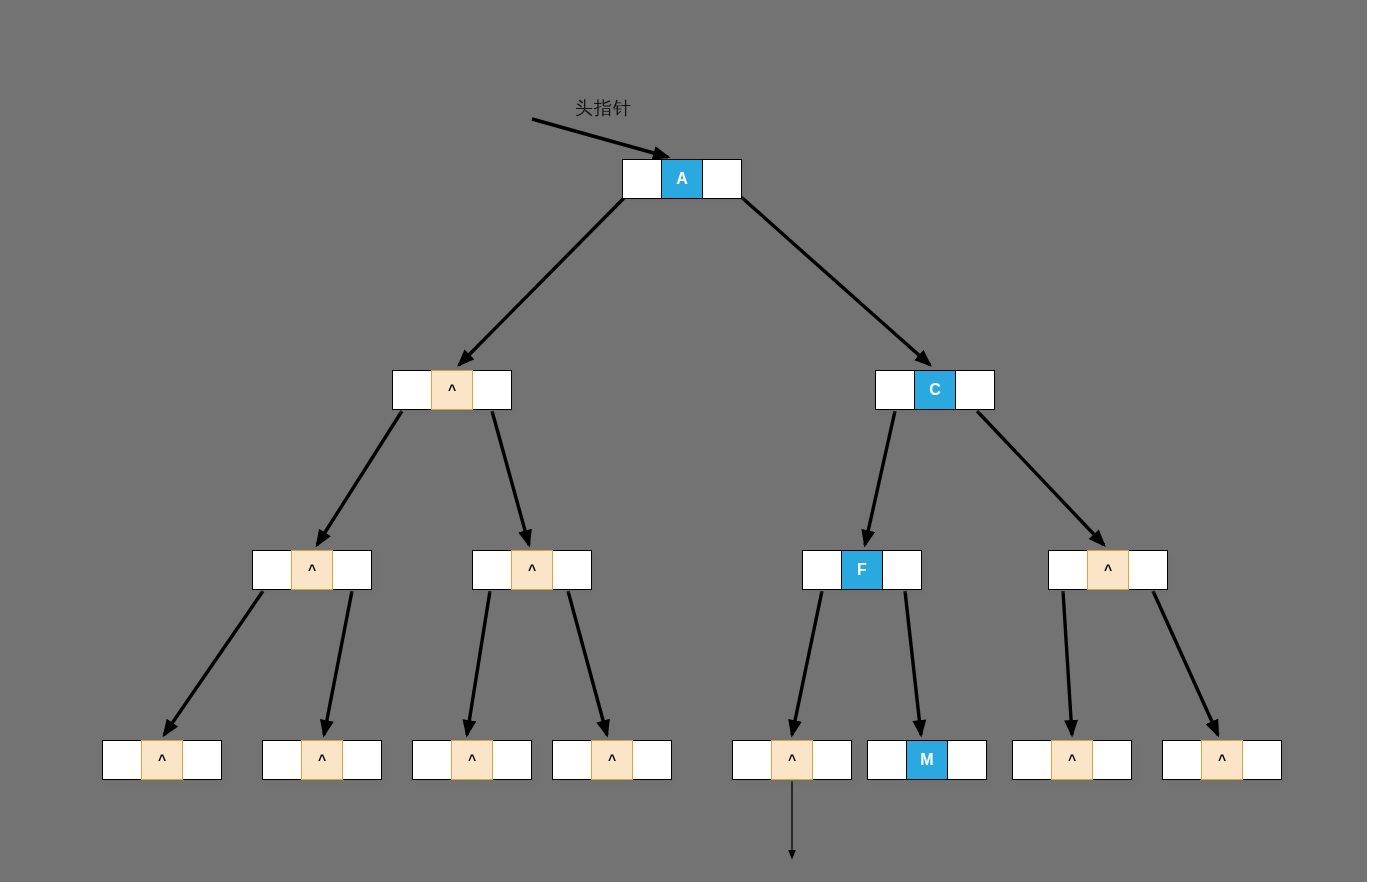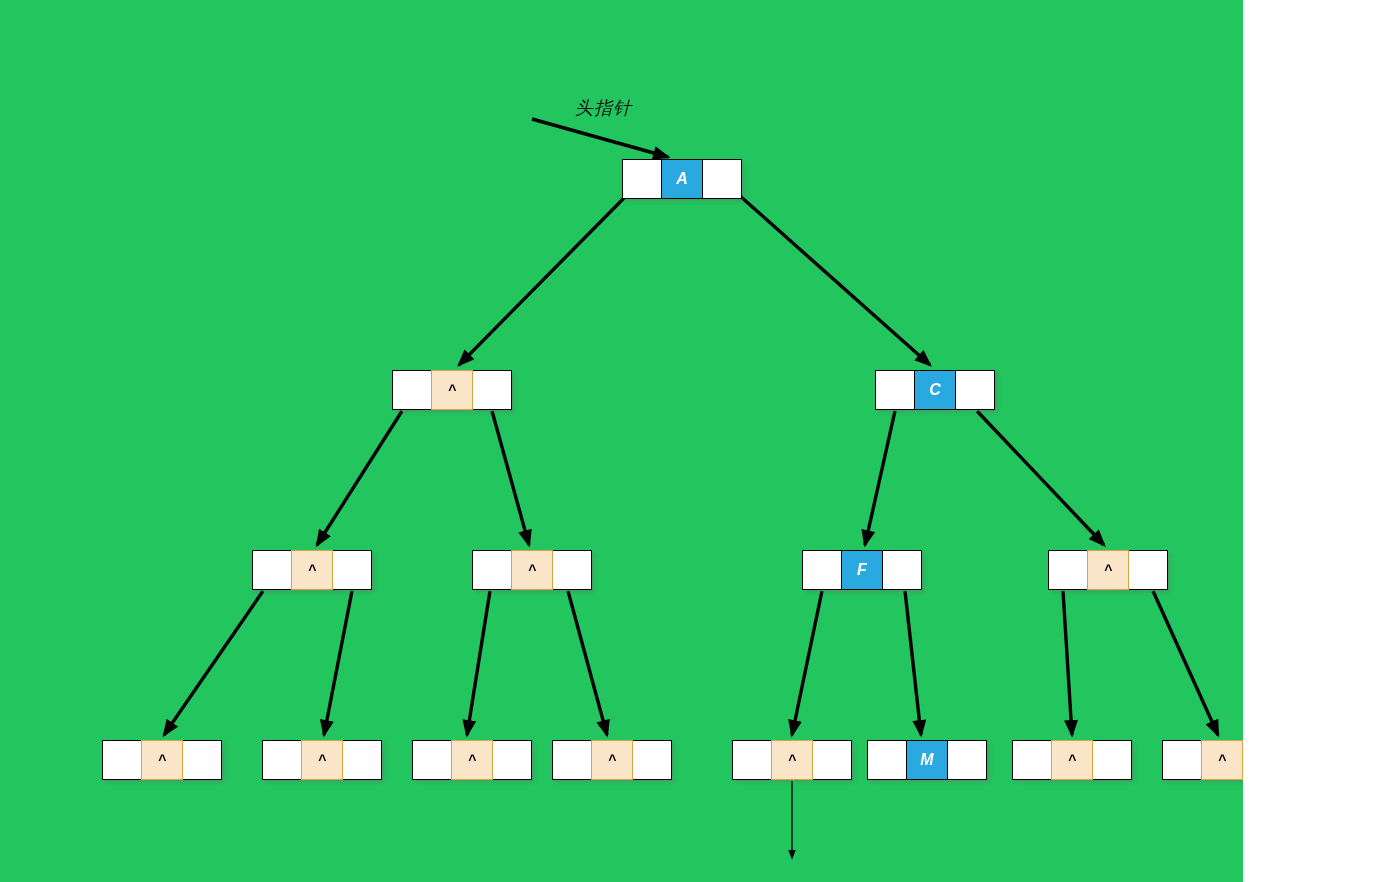--- a/index.html
+++ b/index.html
@@ -3,25 +3,24 @@
 <meta charset="utf-8">
 <style>
   html, body {
     margin: 0;
     padding: 0;
     background: #ffffff;
     font-family: "Liberation Sans", "DejaVu Sans", sans-serif;
   }
   #canvas {
     position: relative;
-    width: 1243px;
+    width: 1367px;
     height: 882px;
-    background: #22c55e;
+    background: #737373;
     overflow: hidden;
-    font-style: italic;
   }
   #edges-svg {
     position: absolute;
     left: 0; top: 0;
     width: 1375px;
     height: 882px;
     pointer-events: none;
   }
   #head-pointer-label {
     position: absolute;

